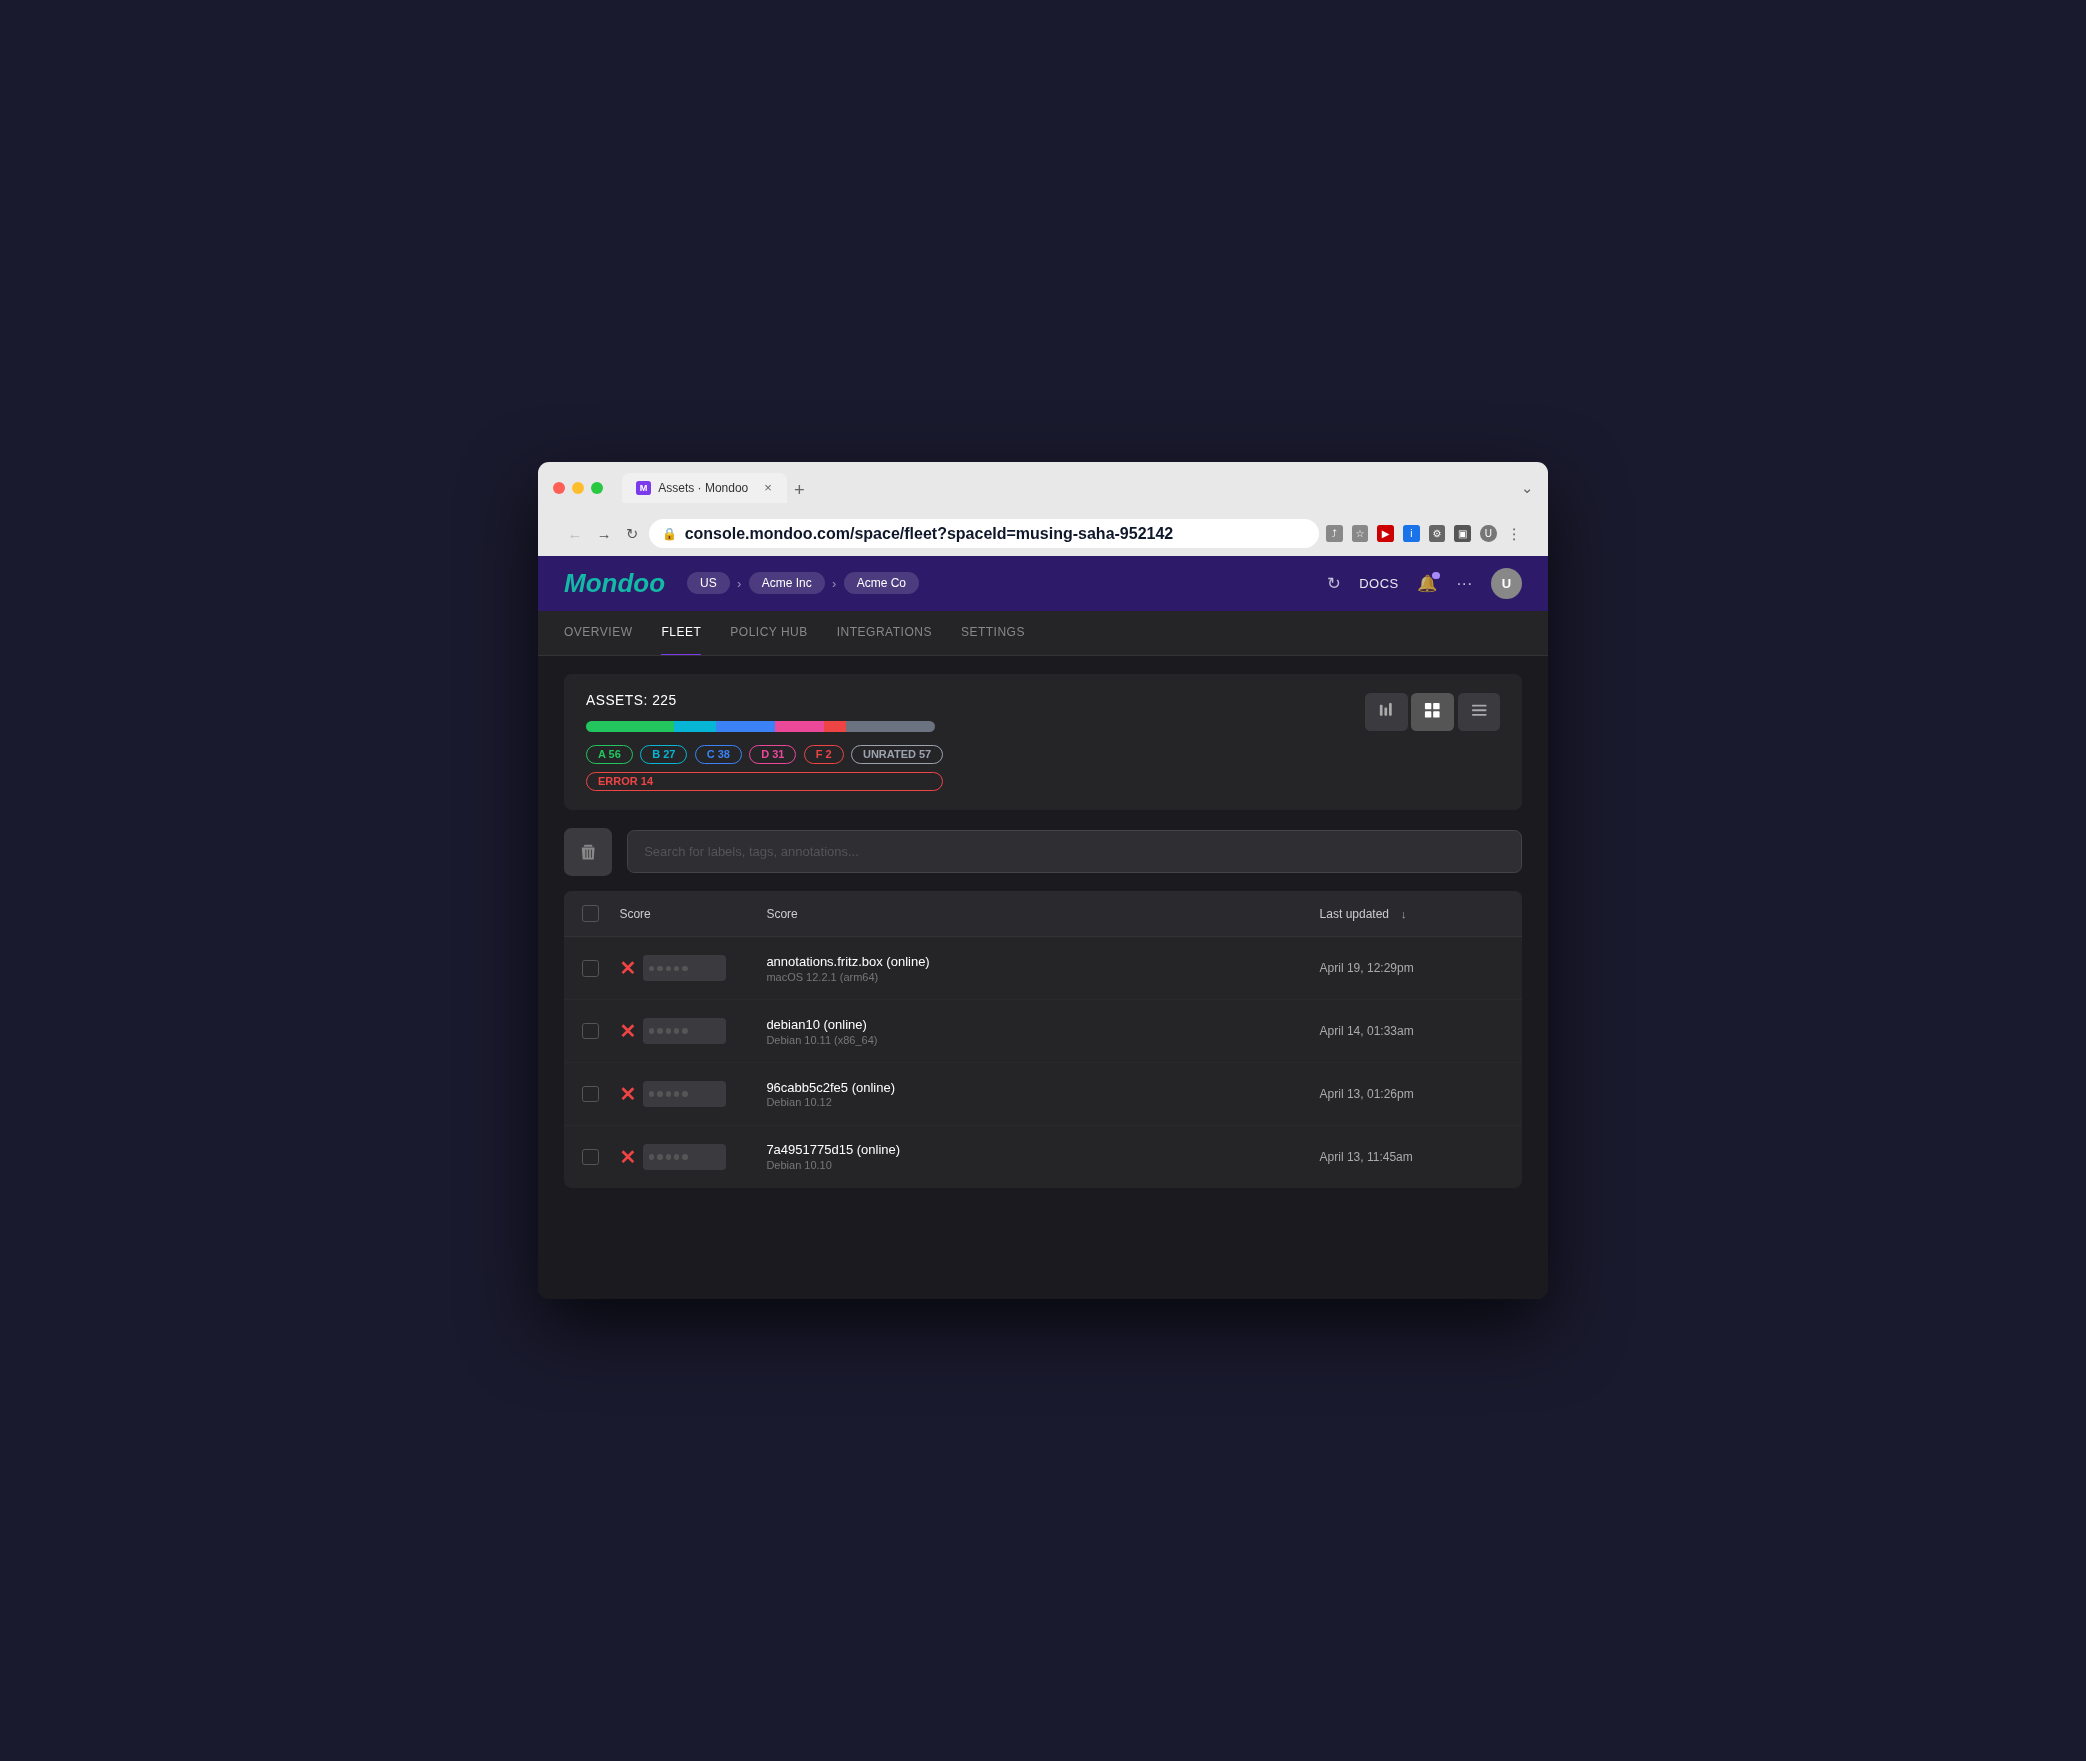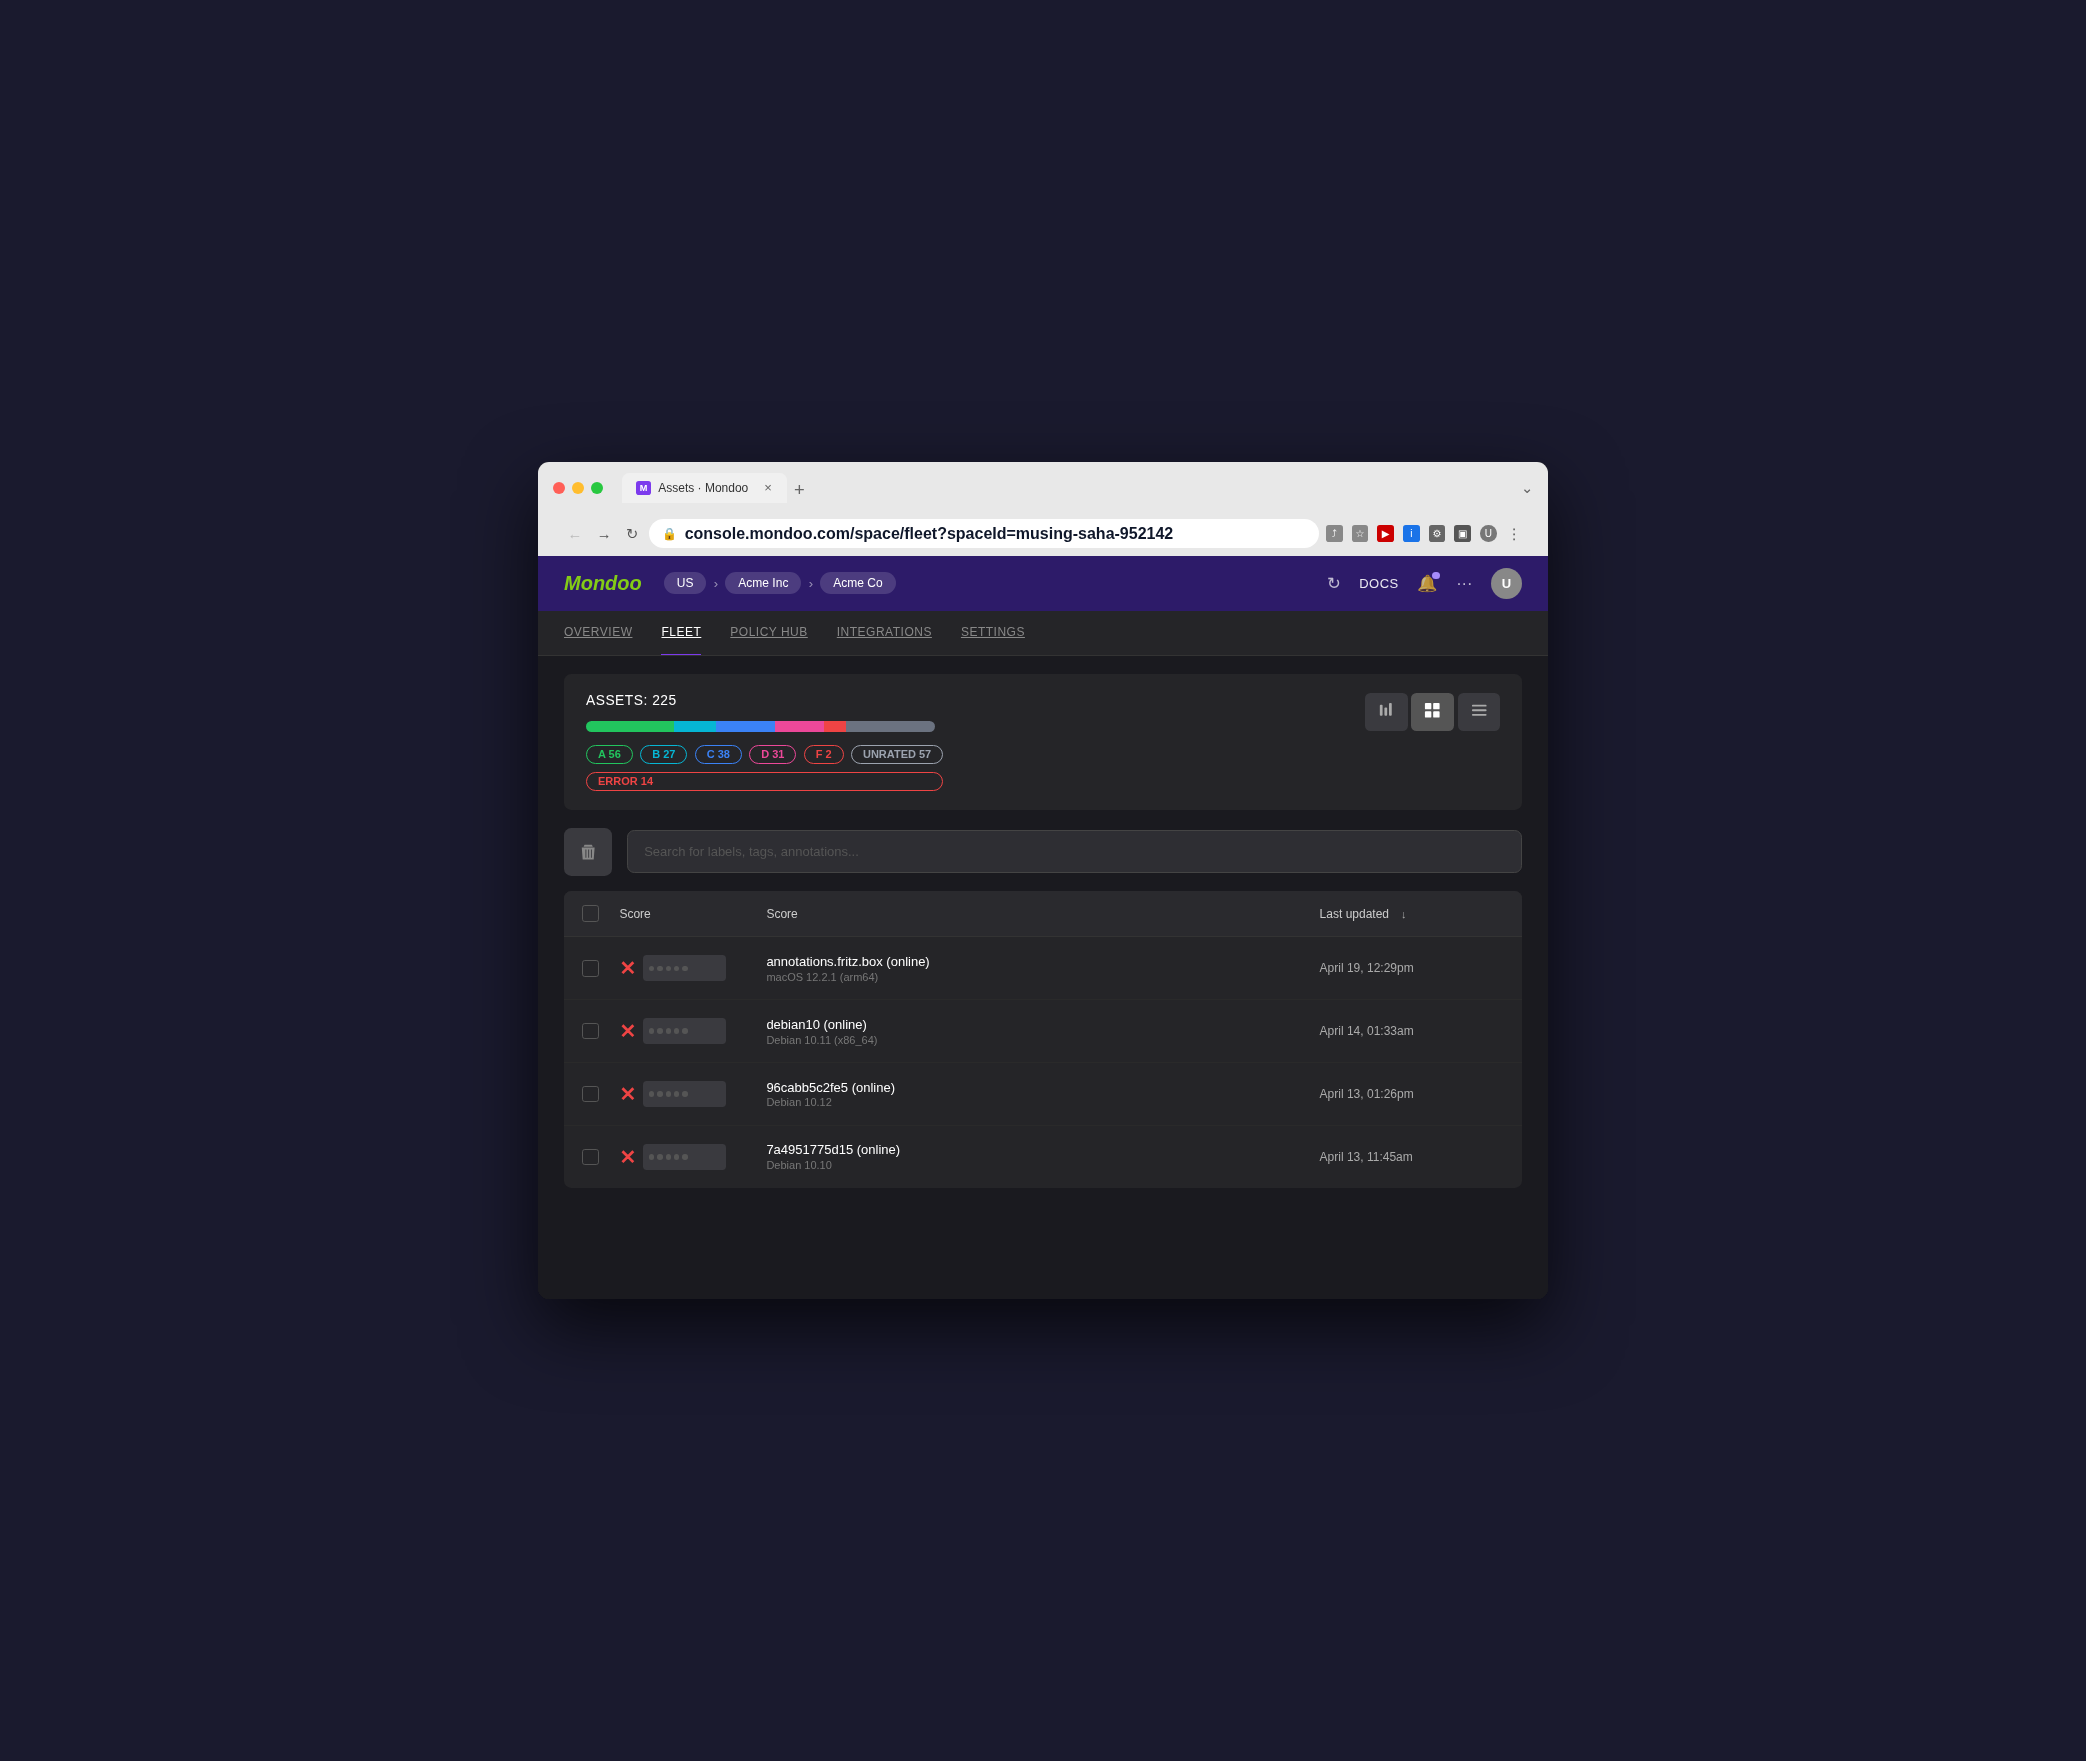--- a/index.html
+++ b/index.html
@@ -135,22 +135,22 @@
     
     .top-bar {
       background: #2d1b69;
       padding: 0 26px;
       height: 55px;
       display: flex;
       align-items: center;
       gap: 0;
     }
     .mondoo-logo {
-      color: #84cc16;
-      font-size: 20px;
+      color: #14b8a6;
+      font-size: 26px;
       font-weight: 700;
       margin-right: 22px;
       font-style: italic;
     }
     .breadcrumb {
       display: flex;
       align-items: center;
       gap: 7.3px;
     }
     .breadcrumb-item {
@@ -219,21 +219,20 @@
     }
     .nav-tab {
       padding: 14.7px 0;
       margin-right: 29px;
       font-size: 12px;
       font-weight: 500;
       color: #888;
       letter-spacing: 0.5px;
       cursor: pointer;
       border-bottom: 1.8px solid transparent;
-      text-decoration: underline;
     }
     .nav-tab.active {
       color: white;
       border-bottom: 1.8px solid #7c3aed;
     }
 
     
     .main-content {
       background: #1a1a1f;
       padding: 18.4px 26px;

